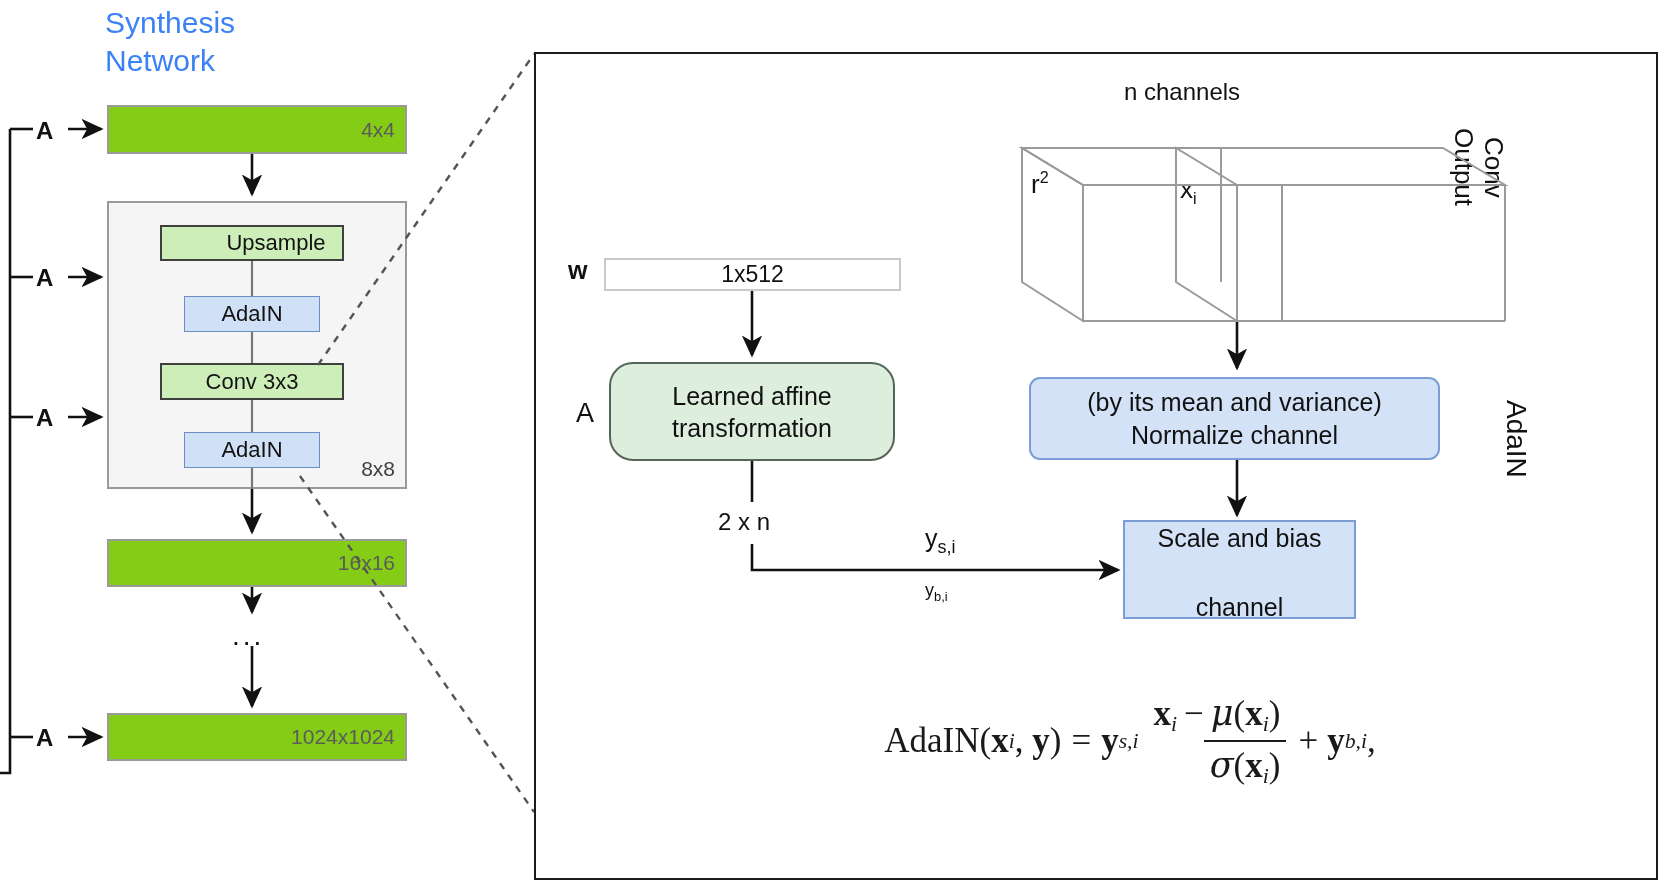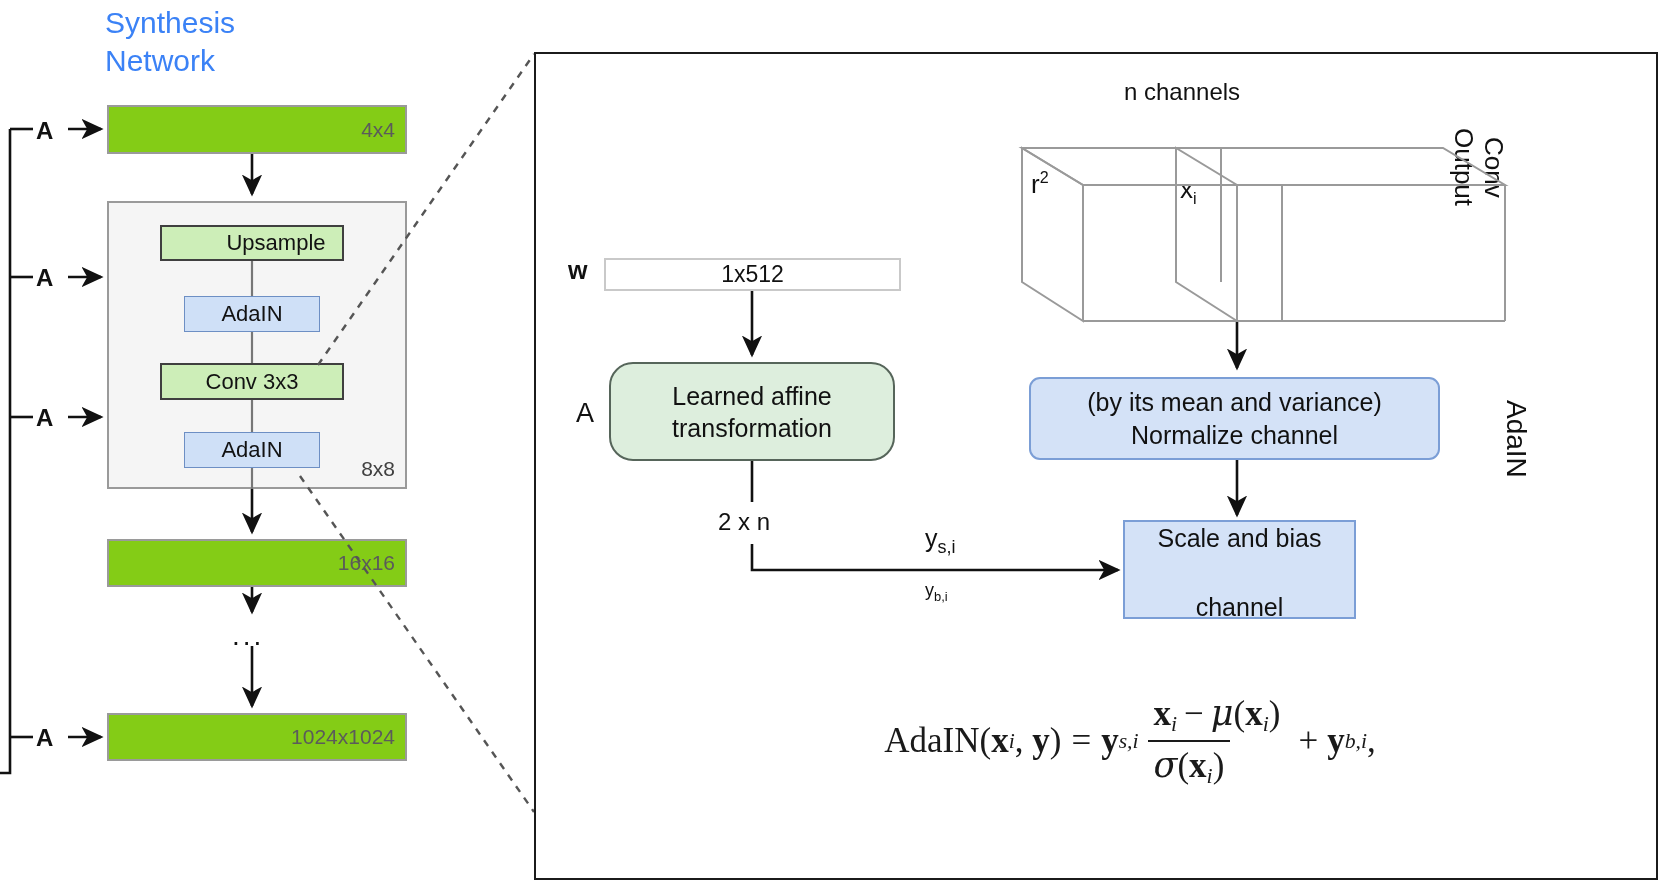--- a/index.html
+++ b/index.html
@@ -116,21 +116,21 @@
 
   
   #equation{
     left:770px;top:686px;width:720px;height:110px;
     font-family:"Liberation Serif",serif;color:#1a1a1a;
     display:flex;align-items:center;justify-content:center;
   }
   .eq{font-size:35px;display:inline-flex;align-items:center;white-space:nowrap;}
   .eq .bf{font-weight:bold;}
   .eq sub{font-size:.62em;font-style:italic;vertical-align:-0.28em;font-weight:normal;}
-  .frac{display:inline-flex;flex-direction:column;align-items:flex-start;
+  .frac{display:inline-flex;flex-direction:column;align-items:flex-end;
         margin:0 9px;vertical-align:middle;}
   .frac .num{padding:0 6px 2px 6px;}
   .frac .den{padding:3px 6px 0 6px;border-top:2px solid #1a1a1a;}
   .gk{font-family:"DejaVu Serif",serif;font-style:italic;}
 </style>
 </head>
 <body>
 
 <div class="abs" id="synthesis-title">
   <div>Synthesis</div>

